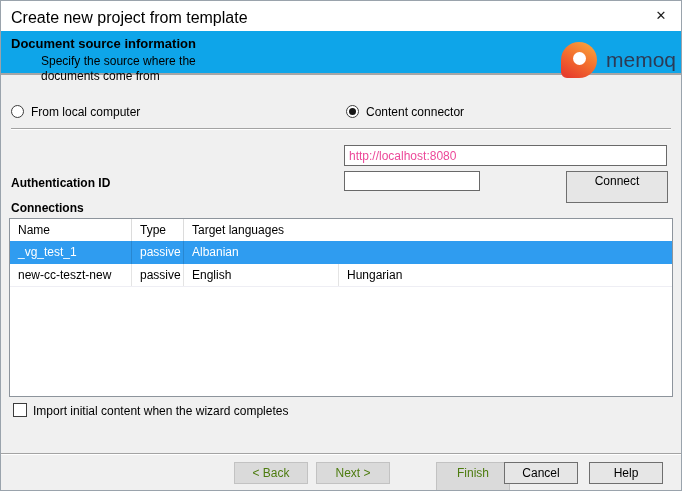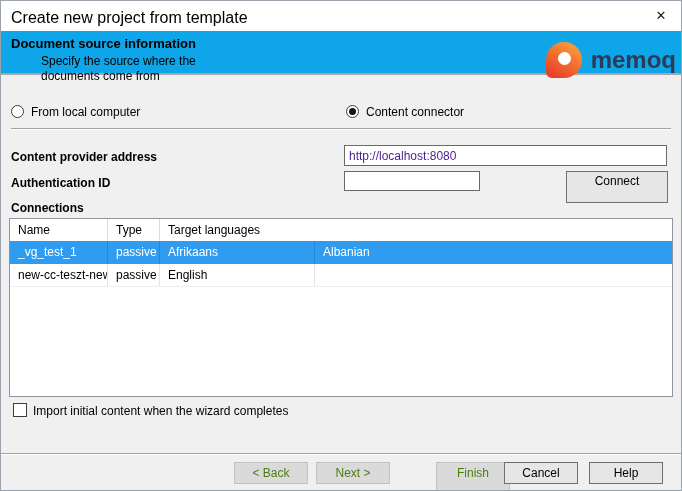--- a/index.html
+++ b/index.html
@@ -14,43 +14,43 @@
   .close-btn { position: absolute; right: 6px; top: 3px; width: 28px; height: 24px; text-align: center; line-height: 24px; font-size: 13px; color: #1a1a1a; cursor: default; }
 
   
   .header { position: absolute; top: 30px; left: 0; right: 0; height: 44px; background: #0ea5e9; border-bottom: 2px solid #a6a6a6; }
   .header-title { position: absolute; left: 10px; top: 5px; font-weight: bold; font-size: 13px; }
   .header-sub { position: absolute; left: 40px; top: 23px; font-size: 12px; line-height: 15px; white-space: pre-line; }
   .logo { position: absolute; right: 5px; top: 11px; display: flex; align-items: center; }
   .logo-q { position: relative; width: 36px; height: 36px; }
   .logo-q .blob { position: absolute; inset: 0; border-radius: 50% 50% 50% 6px; background: linear-gradient(210deg, #f9a63c 5%, #f3702e 48%, #e73f2d 90%); }
   .logo-q .hole { position: absolute; left: 12px; top: 10px; width: 13px; height: 13px; border-radius: 50%; background: #ffffff; }
-  .logo-text { margin-left: 9px; font-size: 24px; font-weight: bold; color: #2c3a55; }
+  .logo-text { margin-left: 9px; font-size: 21px; font-weight: normal; color: #2c3a55; }
 
   
   .radio { position: absolute; width: 13px; height: 13px; border: 1px solid #3c3c3c; border-radius: 50%; background: #fff; }
   .radio.checked::after { content: ""; position: absolute; left: 2px; top: 2px; width: 7px; height: 7px; border-radius: 50%; background: #151515; }
   .radio-label { position: absolute; line-height: 13px; }
 
   .divider { position: absolute; height: 1px; background: #a3a3a3; box-shadow: 0 1px 0 #ffffff; }
 
   .field-label { position: absolute; left: 10px; font-weight: bold; }
 
-  .textbox { position: absolute; background: #fff; border: 1px solid #696969; font-family: "Liberation Sans", sans-serif; font-size: 12px; padding: 0 4px; color: #4c1d95; }
+  .textbox { position: absolute; background: #fff; border: 1px solid #696969; font-family: "Liberation Sans", sans-serif; font-size: 12px; padding: 0 4px; color: #ec4899; }
 
   .btn { position: absolute; background: #e6e6e6; border: 1px solid #6f6f6f; text-align: center; font-size: 12px; line-height: 19px; color: #000; }
   .btn.disabled { background: #dadada; border-color: #c2c2c2; color: #4d7c0f; }
 
   
   .table { position: absolute; left: 8px; top: 217px; width: 664px; height: 179px; background: #fff; border: 1px solid #8d949c; overflow: hidden; }
   .trow { display: flex; width: 100%; }
   .thead { height: 22px; }
   .thead .cell { line-height: 22px; border-right: 1px solid #dcdcdc; }
   .cell { padding-left: 8px; overflow: hidden; white-space: nowrap; }
-  .c0 { width: 98px; } .c1 { width: 52px; } .c2 { width: 155px; } .c3 { flex: 1; border-right: none !important; }
+  .c0 { width: 122px; } .c1 { width: 52px; } .c2 { width: 155px; } .c3 { flex: 1; border-right: none !important; }
   .row { height: 23px; }
   .row .cell { line-height: 23px; border-right: 1px solid #e4e4e4; }
   .row.plain { border-bottom: 1px solid #eeeef4; }
   .row.selected { background: #2f9cf0; color: #fff; }
   .row.selected .cell { border-right: 1px solid rgba(0,0,0,0.13); }
 
   .checkbox { position: absolute; left: 12px; top: 402px; width: 14px; height: 14px; background: #fff; border: 1px solid #3c3c3c; }
   .checkbox-label { position: absolute; left: 32px; top: 403px; }
 </style>
 </head>
@@ -76,44 +76,43 @@
     </div>
   </div>
 
   <div class="radio" style="left:10px; top:104px;"></div>
   <div class="radio-label" style="left:30px; top:105px;">From local computer</div>
   <div class="radio checked" style="left:345px; top:104px;"></div>
   <div class="radio-label" style="left:365px; top:105px;">Content connector</div>
 
   <div class="divider" style="left:10px; right:10px; top:127px;"></div>
 
-  <div class="field-label" style="top:149px;">Content provider address</div>
   <input class="textbox" style="left: 343px; top: 144px; width: 323px; height: 21px;" value="http://localhost:8080">
 
   <div class="field-label" style="top:175px;">Authentication ID</div>
   <input class="textbox" style="left: 343px; top: 170px; width: 136px; height: 20px;" value="">
   <div class="btn" style="left:565px; top:170px; width:102px; height:32px; line-height:18px;">Connect</div>
 
   <div class="field-label" style="top:200px;">Connections</div>
   <div class="table">
     <div class="trow thead">
       <div class="cell c0">Name</div>
       <div class="cell c1">Type</div>
       <div class="cell c3">Target languages</div>
     </div>
     <div class="trow row selected">
       <div class="cell c0">_vg_test_1</div>
       <div class="cell c1">passive</div>
-      <div class="cell c2">Afrikaans</div>
       <div class="cell c3">Albanian</div>
     </div>
     <div class="trow row plain">
       <div class="cell c0">new-cc-teszt-new</div>
       <div class="cell c1">passive</div>
       <div class="cell c2">English</div>
+      <div class="cell c3">Hungarian</div>
     </div>
   </div>
 
   <div class="checkbox"></div>
   <div class="checkbox-label">Import initial content when the wizard completes</div>
 
   <div class="divider" style="left:0; right:0; top:452px;"></div>
 
   <div class="btn disabled" style="left:233px; top:461px; width:74px; height:22px; line-height:20px;">&lt; Back</div>
   <div class="btn disabled" style="left:315px; top:461px; width:74px; height:22px; line-height:20px;">Next &gt;</div>

